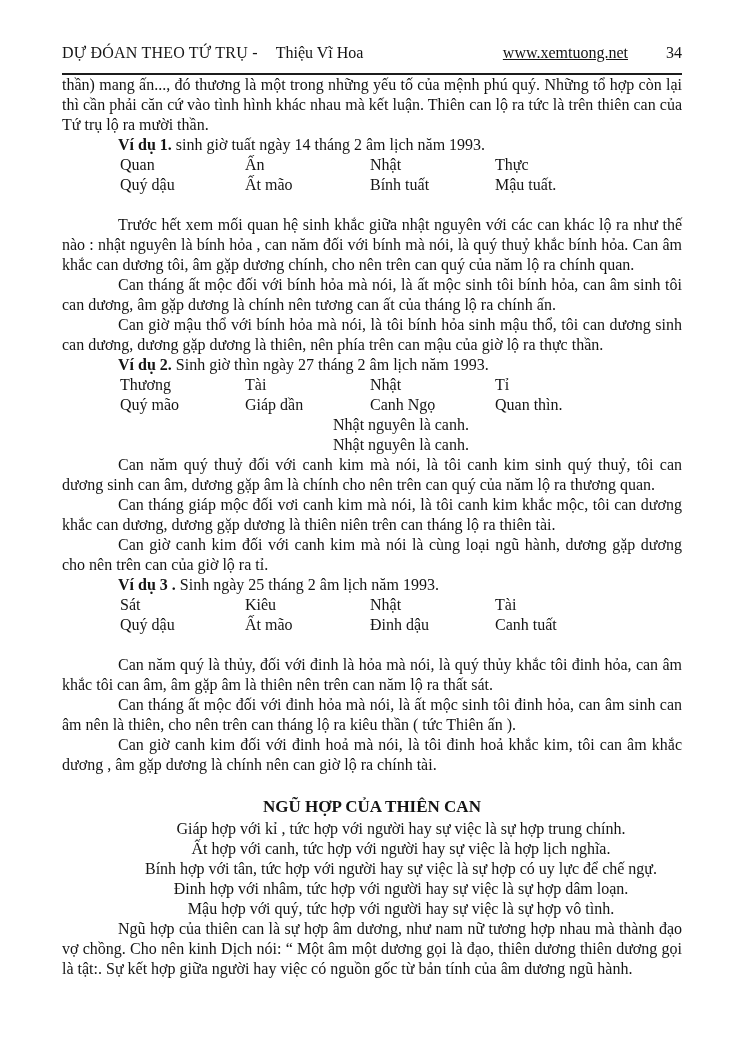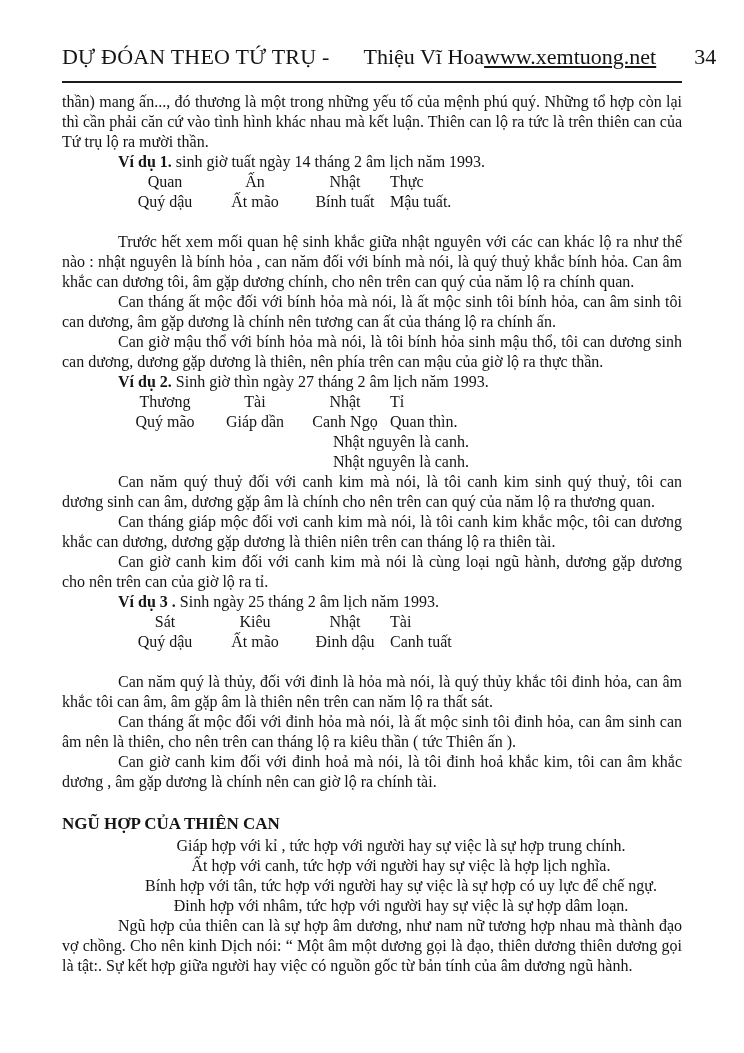--- a/index.html
+++ b/index.html
@@ -1,35 +1,35 @@
 <!DOCTYPE html>
 <html><head>
 <meta charset="utf-8">
 <style>
   html,body{margin:0;padding:0;background:#e8e8e8;}
   .page{
     width:744px;height:1053px;margin:0 auto;background:#ffffff;color:#141414;
     font-family:"Liberation Serif","DejaVu Serif",serif;
     box-sizing:border-box;padding:44px 62px 0 62px;overflow:hidden;
   }
-  .header{display:flex;align-items:baseline;font-size:22px;white-space:nowrap;text-align:center;}
+  .header{display:flex;align-items:baseline;font-size:16px;white-space:nowrap;text-align:center;}
   .header .title{letter-spacing:.2px;}
-  .header .author{margin-left:34px;font-family:Liberation Serif, serif;}
+  .header .author{margin-left:18px;font-family:Liberation Serif, serif;}
   .header .website{margin-left:auto;text-decoration:underline;}
   .header .page-num{margin-left:38px;}
   .header-rule{border-bottom:2px solid #1c1c1c;margin-top:11px;}
-  .body{margin-top:9px;font-size:16px;line-height:20px;text-align:justify;}
+  .body{font-size:16px;line-height:20px;text-align:justify;}
   .para{text-indent:56px;}
   .para.no-indent{text-indent:0;}
   .example b{font-weight:bold;}
-  .cols{display:flex;padding-left:58px;text-align:center;}
+  .cols{display:flex;padding-left:58px;text-align:left;gap:35px;}
   .cols span{flex:none;width:90px;}
   .cols span:last-child{width:auto;}
   .line{padding-left:58px;text-align:center;}
-  .heading{text-align:left;font-weight:bold;font-size:17px;margin:2px 0 2px 0;}
+  .heading{text-align:center;font-weight:bold;font-size:17px;margin:2px 0 2px 0;}
   .gap{height:20px;}
 </style>
 </head>
 <body>
 
 <div class="page">
   <div class="header">
     <span class="title">DỰ ĐÓAN THEO TỨ TRỤ -</span>
     <span class="author">Thiệu Vĩ  Hoa</span>
     <span class="website">www.xemtuong.net</span>
@@ -89,15 +89,16 @@
       <div class="gap"></div>
       <div class="para">Can năm quý là thủy, đối với đinh là hỏa  mà nói, là quý thủy khắc tôi đinh hỏa, can âm khắc tôi can âm, âm gặp âm là thiên nên trên can năm lộ ra thất sát.</div>
       <div class="para">Can tháng ất mộc đối với đinh hỏa mà nói, là ất mộc sinh tôi đinh hỏa, can âm sinh can âm nên là thiên, cho nên trên can tháng lộ ra kiêu thần ( tức  Thiên ấn ).</div>
       <div class="para">Can giờ canh kim đối với đinh hoả mà nói, là tôi đinh hoả khắc kim, tôi can âm khắc dương , âm gặp dương là chính nên can giờ lộ ra chính tài.</div>
       <div class="gap"></div>
       <div class="heading">NGŨ HỢP CỦA THIÊN CAN</div>
       <div class="line">Giáp hợp với kỉ , tức hợp với người hay sự việc  là sự hợp trung chính.</div>
       <div class="line">Ất hợp với canh, tức hợp với người hay sự việc là hợp lịch nghĩa.</div>
       <div class="line">Bính hợp với tân, tức hợp với người hay sự việc là sự hợp có uy lực để chế ngự.</div>
       <div class="line">Đinh hợp với nhâm, tức hợp với người hay sự việc là sự hợp dâm loạn.</div>
+      <div class="line">Mậu hợp với quý, tức hợp với người hay sự việc  là sự hợp vô tình.</div>
       <div class="para">Ngũ hợp của thiên can là sự hợp âm dương, như nam nữ  tương hợp nhau mà thành đạo vợ chồng. Cho nên kinh Dịch nói: “ Một âm một dương gọi là đạo, thiên dương thiên dương gọi là tật:. Sự kết hợp giữa người hay việc có nguồn gốc từ bản tính của âm dương ngũ hành.</div>
     </div>
 </div>
 
 </body></html>

